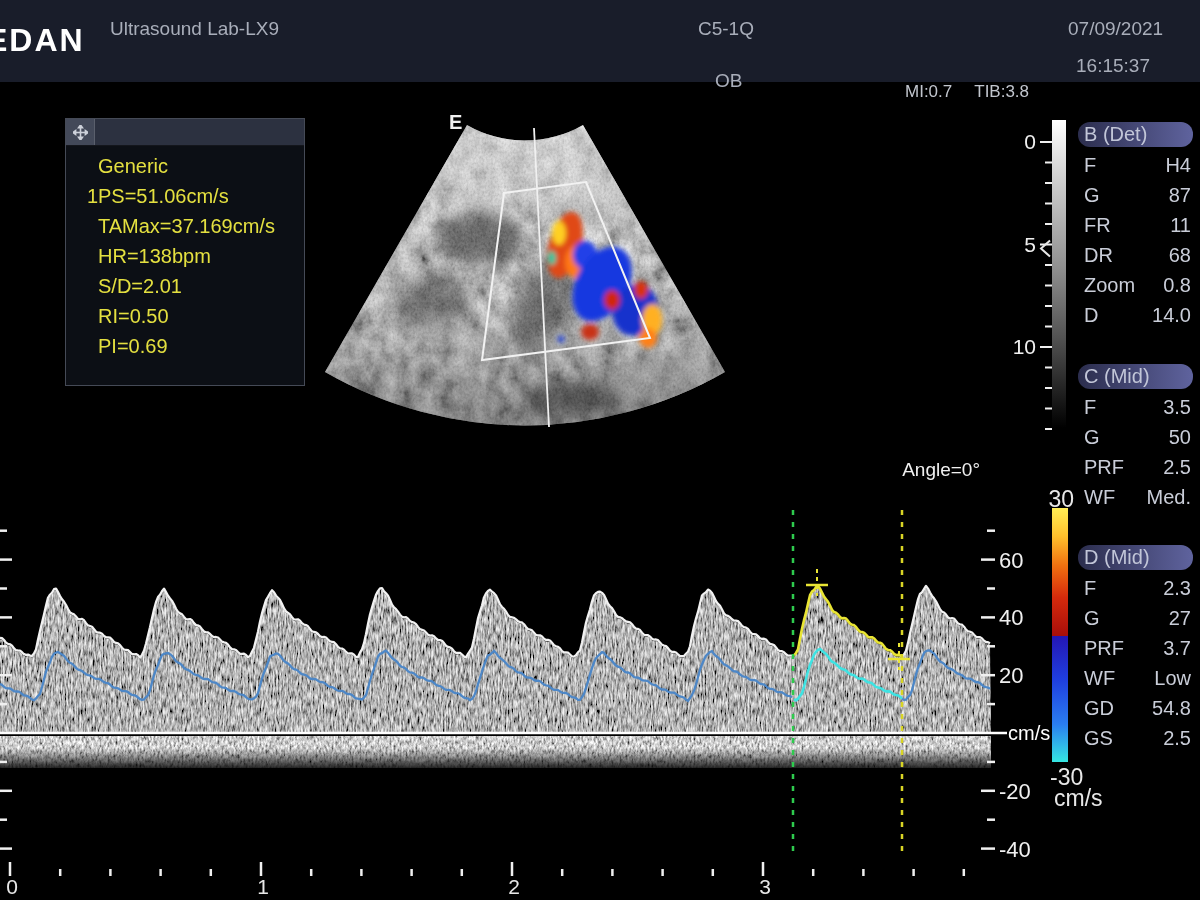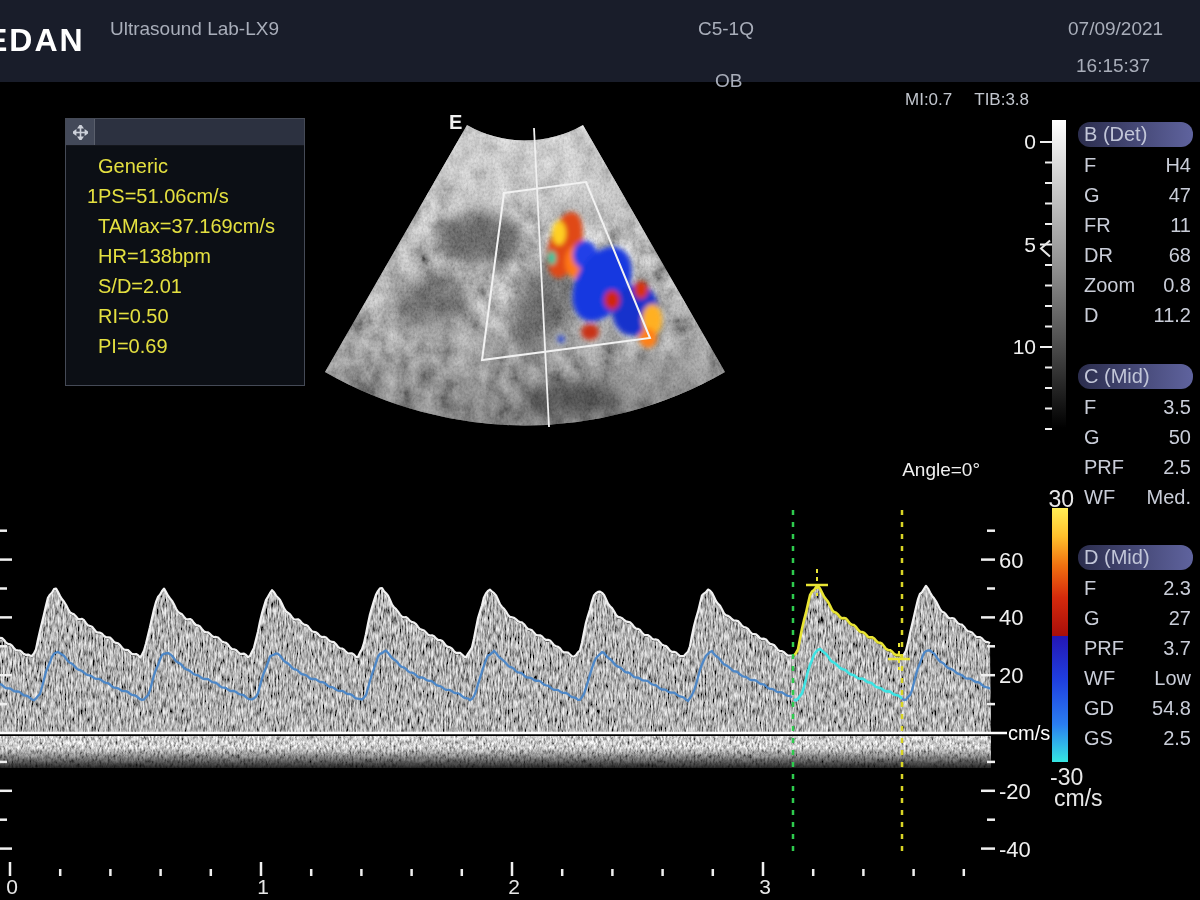--- a/index.html
+++ b/index.html
@@ -8,21 +8,21 @@
   
   #topbar{position:absolute;left:0;top:0;width:1200px;height:82px;background:#191d2a;}
   #logo{position:absolute;left:-14px;top:22px;font-size:32px;font-weight:bold;color:#ffffff;letter-spacing:2px;}
   .tb{position:absolute;color:#a9aeba;font-size:19px;white-space:nowrap;}
   #machine{left:110px;top:18px;}
   #probe{left:698px;top:18px;}
   #date{left:1068px;top:18px;}
   #preset{left:715px;top:55px;margin-top:15px;}
   #time{left:1076px;top:55px;}
   
-  #indices{position:absolute;left:905px;top:90px;color:#c2c6ce;font-size:17px;}
+  #indices{position:absolute;left:905px;top:82px;color:#c2c6ce;font-size:17px;}
   #indices span{margin-right:22px;}
   
   #meas{position:absolute;left:65px;top:118px;width:240px;height:268px;
         border:1px solid #454a56;background:rgba(16,19,27,0.78);box-sizing:border-box;}
   #meas-title{height:26px;background:#2c3140;border-bottom:1px solid #14161c;display:flex;}
   #meas-handle{width:28px;height:26px;background:#434959;border-right:1px solid #5a5f6c;
                display:flex;align-items:center;justify-content:center;}
   .meas-row{display:flex;height:30px;line-height:30px;color:#e4e040;font-size:20px;}
   .meas-row .idx{width:21px;padding-left:11px;}
   #meas-rows{padding-top:5px;text-align:right;}
@@ -211,37 +211,37 @@
 
   <div id="group-b" class="pgroup">
     <div class="phead">B (Det)</div>
     <div class="prows">
         <div class="prow">
           <span>F</span>
           <span>H4</span>
         </div>
         <div class="prow">
           <span>G</span>
-          <span>47</span>
+          <span>87</span>
         </div>
         <div class="prow">
           <span>FR</span>
           <span>11</span>
         </div>
         <div class="prow">
           <span>DR</span>
           <span>68</span>
         </div>
         <div class="prow">
           <span>Zoom</span>
           <span>0.8</span>
         </div>
         <div class="prow">
           <span>D</span>
-          <span>11.2</span>
+          <span>14.0</span>
         </div>
       </div>
   </div>
   <div id="group-c" class="pgroup">
     <div class="phead">C (Mid)</div>
     <div class="prows">
         <div class="prow">
           <span>F</span>
           <span>3.5</span>
         </div>

